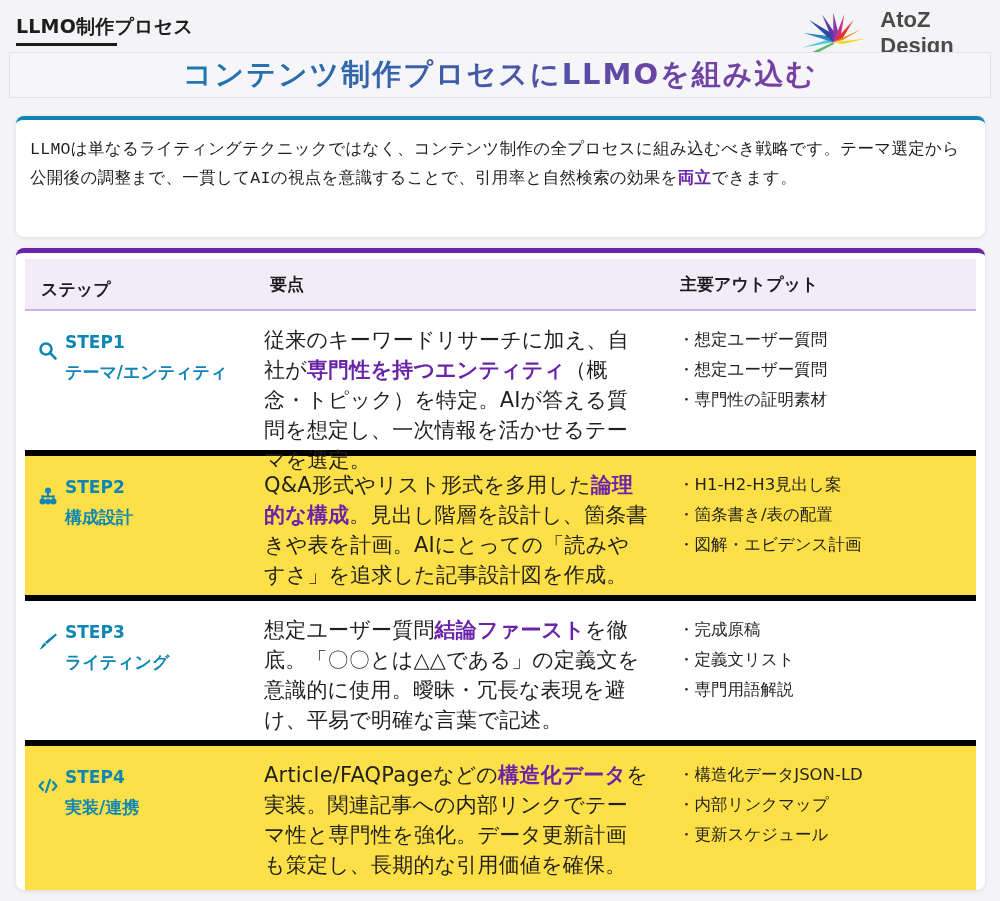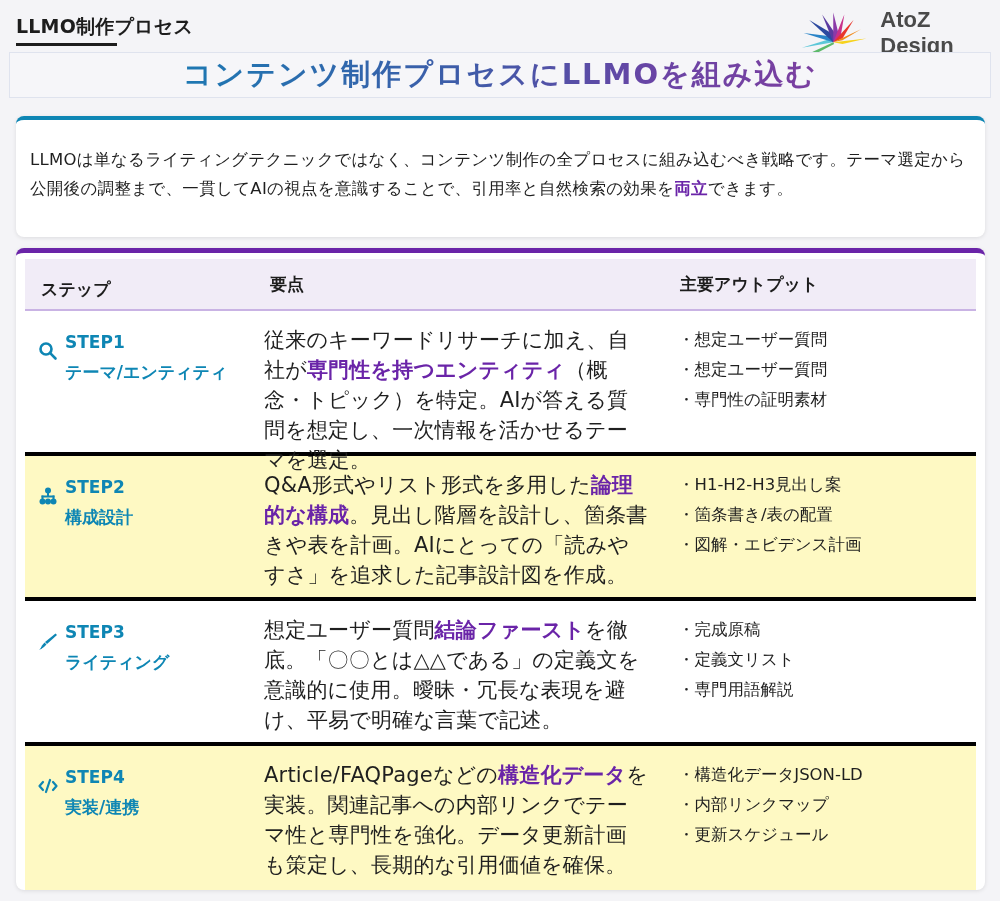--- a/index.html
+++ b/index.html
@@ -14,32 +14,32 @@
   .logo-text { font-family: "Liberation Sans", sans-serif; font-size: 22px; font-weight: bold; color: #4a4a4a; margin-left: 12px; margin-top: 2px; }
 
   .title-bar { position: absolute; left: 9px; top: 52px; width: 982px; height: 46px; border: 1px solid #dfe3ee; background: #f6f6f9; display: flex; align-items: center; justify-content: center; }
   .page-title { font-size: 29px; font-weight: bold; letter-spacing: 2px;
     background: linear-gradient(90deg, #1d78b2 0%, #3f5ba8 45%, #6a44a5 75%, #7b3fa0 100%);
     -webkit-background-clip: text; background-clip: text; color: transparent; }
 
   .intro-card { position: absolute; left: 16px; top: 116px; width: 969px; height: 121px; background: #fff; border-radius: 8px; border-top: 4px solid #0e86b4; box-shadow: 0 1px 4px rgba(0,0,0,0.10); padding: 12px 16px 0 14px; }
   .intro-head { display: flex; align-items: center; color: #0e86b4; font-size: 18px; font-weight: bold; height: 28px; }
   .intro-head svg { width: 24px; height: 18px; margin-right: 8px; }
-  .intro-body { font-size: 16.5px; line-height: 29px; color: #1f1f1f; margin-top: 13px; letter-spacing: 0.3px; }
+  .intro-body { font-size: 16.5px; line-height: 29px; color: #1f1f1f; margin-top: 3px; letter-spacing: 0.3px; font-family: Liberation Mono, monospace; }
   .hl { color: #6a24a8; font-weight: bold; }
 
   .table-card { position: absolute; left: 16px; top: 248px; width: 969px; height: 642px; background: #fff; border-radius: 8px; border-top: 5px solid #6a24a8; box-shadow: 0 1px 4px rgba(0,0,0,0.10); padding: 6px 9px 0 9px; }
   .thead { display: flex; height: 52px; background: #f1ecf7; border-bottom: 2px solid #c9b3e4; align-items: center; }
   .th { font-size: 17px; font-weight: bold; color: #1d1d1d; padding-left: 16px; }
   .col1 { width: 229px; margin-top: 11px; }
   .col2 { width: 410px; }
   .col3 { flex: 1; }
 
-  .row { display: flex; height: 145px; border-bottom: 4px solid #000000; }
-  .row.alt { background: #fef9c3; }
+  .row { display: flex; height: 145px; border-bottom: 6px solid #000000; }
+  .row.alt { background: #fde047; }
   .row:last-child { border-bottom: none; height: 144px; }
   .cell-step { width: 229px; display: flex; padding: 16px 0 0 10px; }
   .step-icon { width: 26px; display: flex; justify-content: center; padding-top: 14px; color: #0e86b4; }
   .step-icon svg { width: 20px; height: 20px; }
   .step-text { margin-left: 4px; color: #0e86b4; font-weight: bold; font-size: 17px; line-height: 30px; }
   .cell-point { width: 410px; padding: 14px 16px 0 10px; font-size: 21px; line-height: 30px; color: #1f1f1f; letter-spacing: 0.2px; }
   .cell-out { flex: 1; padding: 14px 0 0 14px; font-size: 16.5px; line-height: 30px; color: #1f1f1f; }
   .out-item::before { content: "・"; }
 </style>
 </head>

